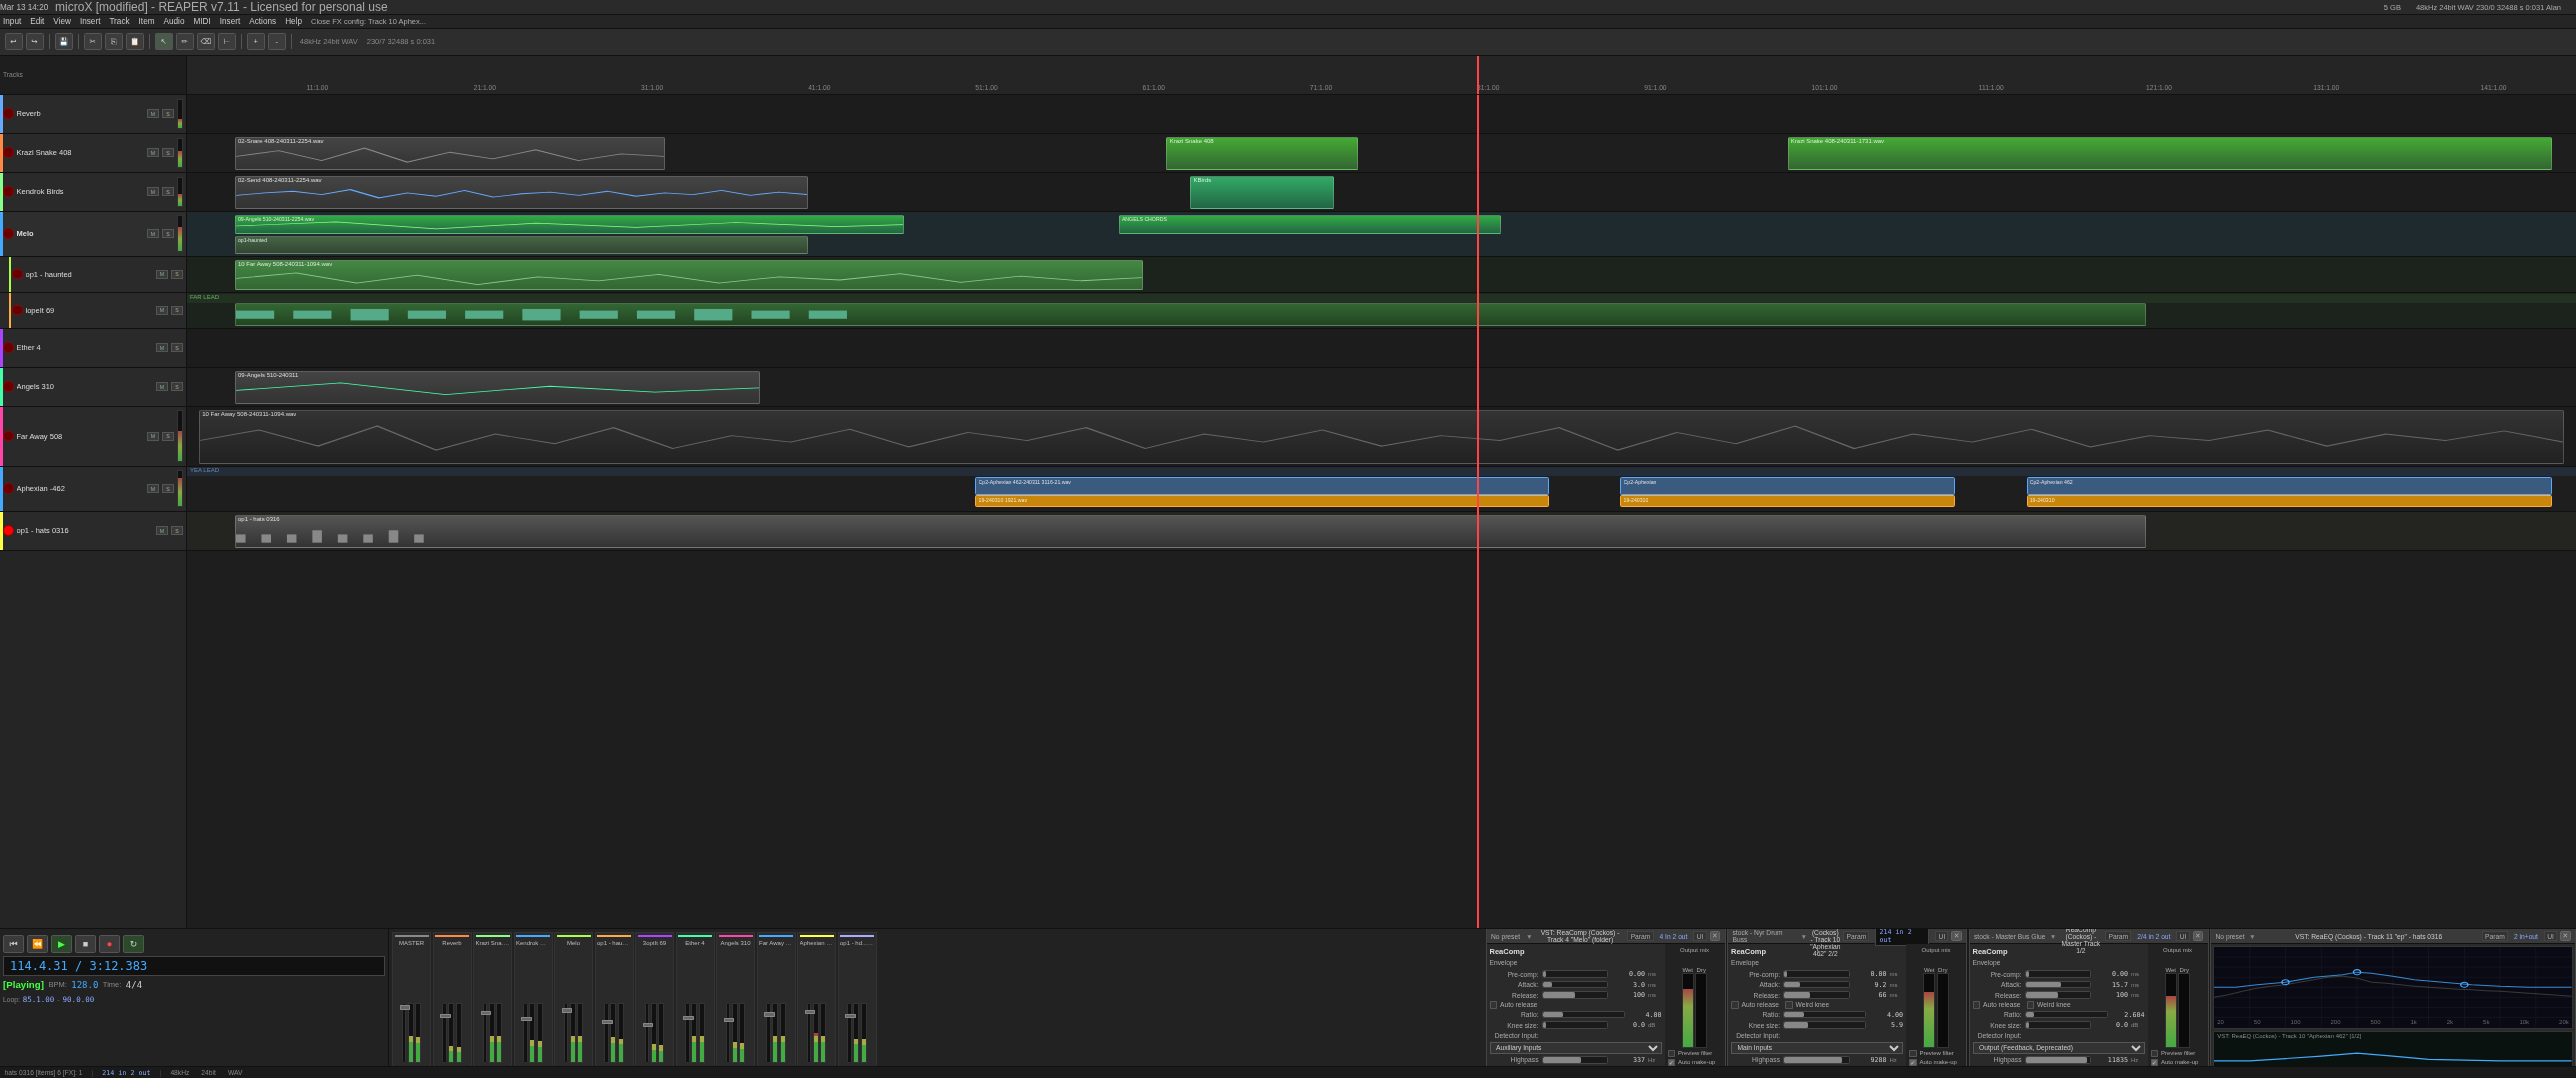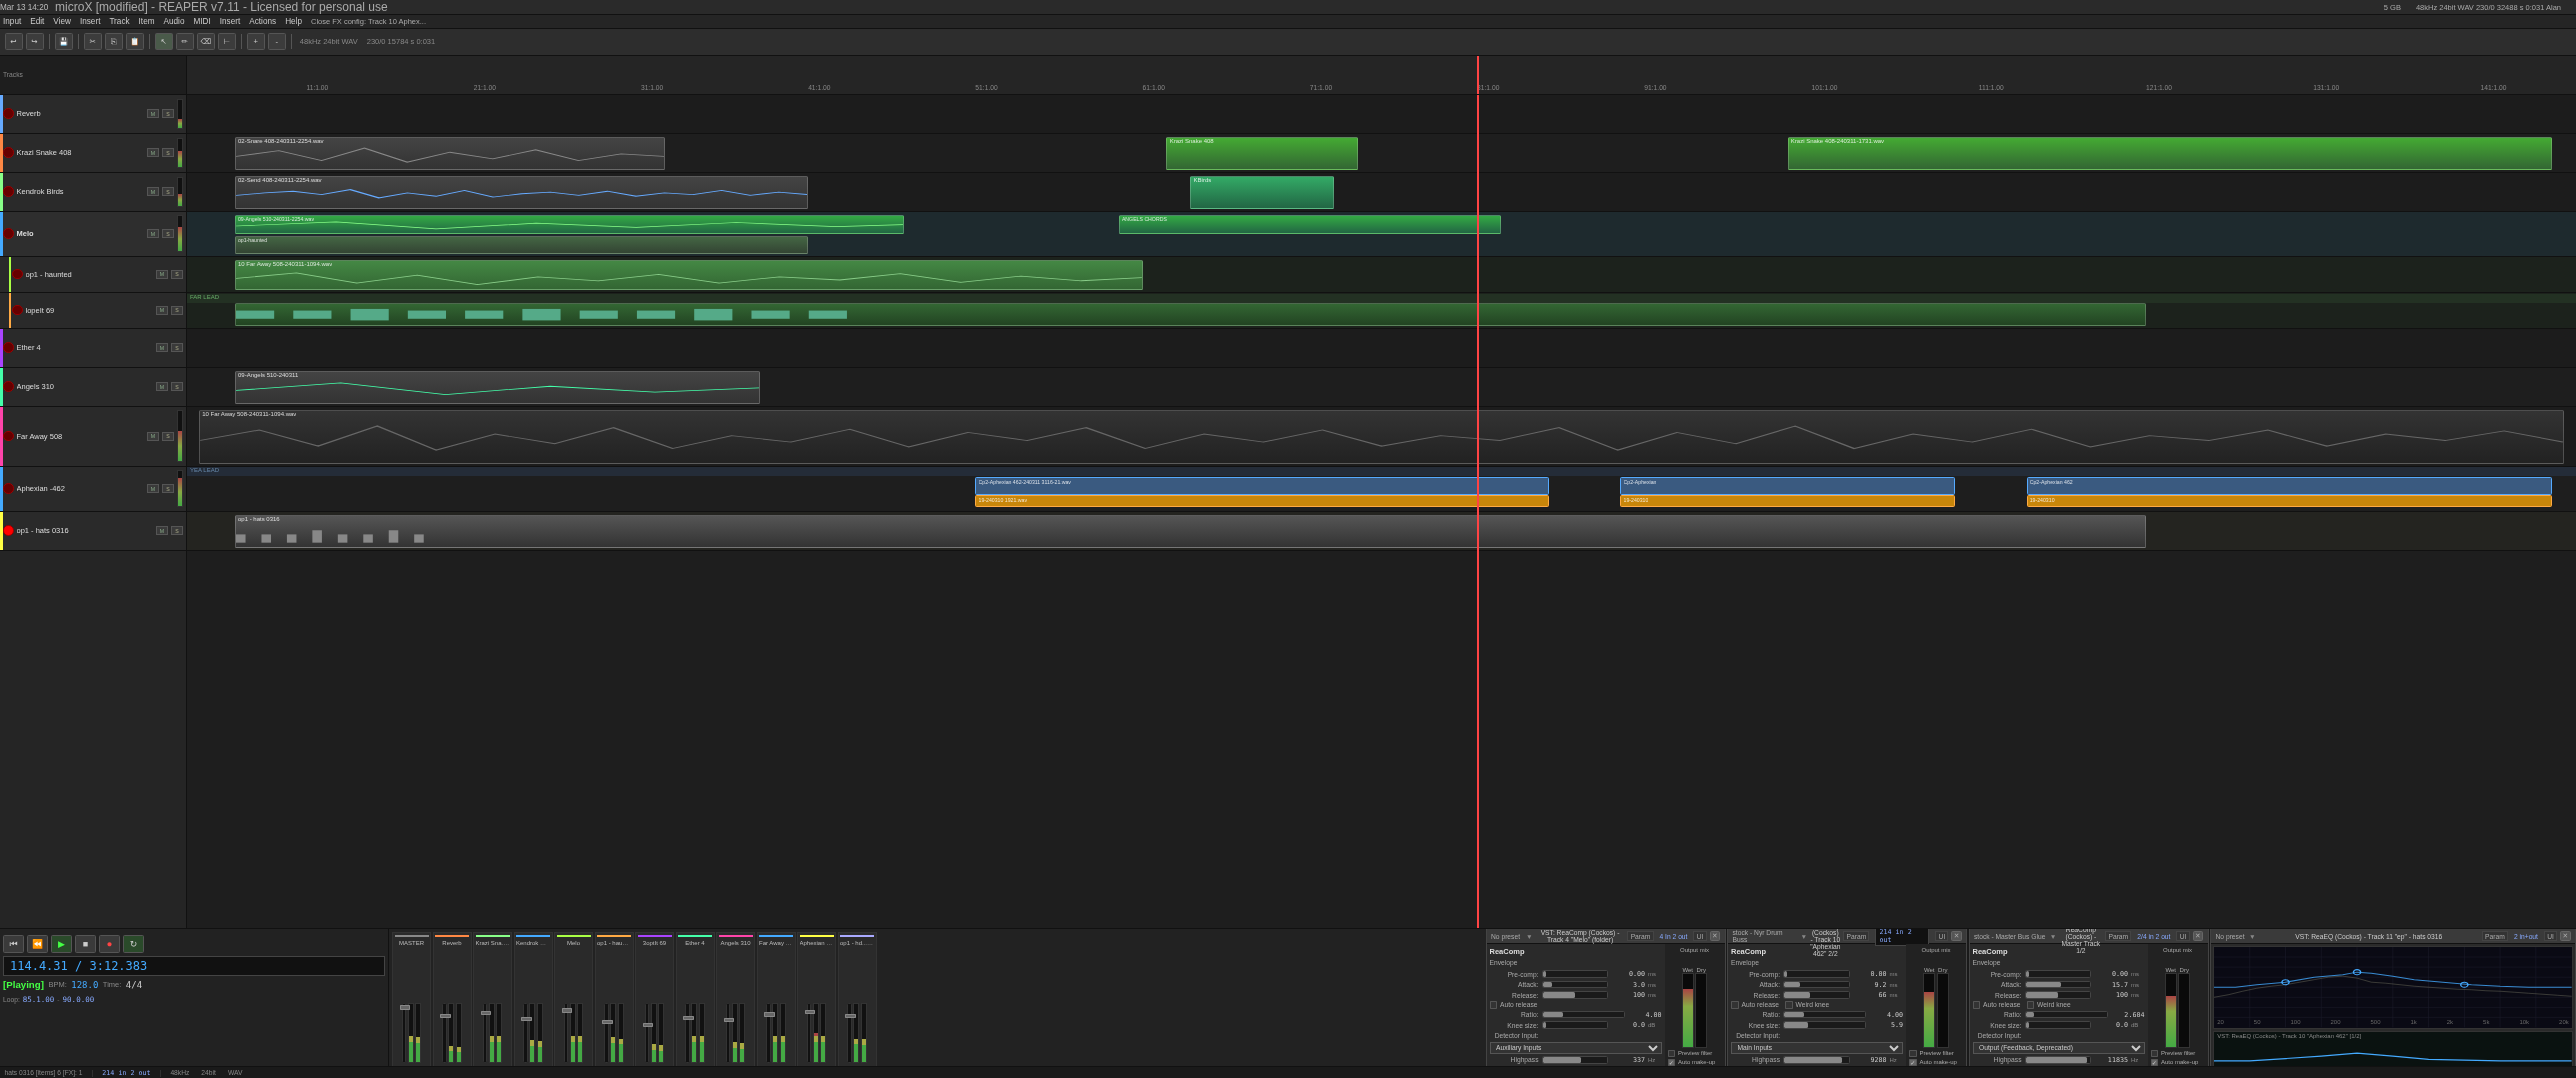--- a/index.html
+++ b/index.html
@@ -517,21 +517,21 @@
   <div class="toolbar-sep"></div>
   <div class="toolbar-btn" style="background:#4a5a4a;">↖</div>
   <div class="toolbar-btn">✏</div>
   <div class="toolbar-btn">⌫</div>
   <div class="toolbar-btn">⊢</div>
   <div class="toolbar-sep"></div>
   <div class="toolbar-btn">+</div>
   <div class="toolbar-btn">-</div>
   <div class="toolbar-sep"></div>
   <span style="font-size:7.5px;color:#888;padding:0 3px;">48kHz 24bit WAV</span>
-  <span style="font-size:7.5px;color:#888;padding:0 3px;">230/0 15784 s  0:031</span>
+  <span style="font-size:7.5px;color:#888;padding:0 3px;">230/7 32488 s  0:031</span>
 </div>
 
 <div id="main-layout">
 
   <div id="track-list">
 
     <div class="track-header-area">
       <span style="font-size:6.7px;color:#888;padding:1.5px;">Tracks</span>
     </div>
 

